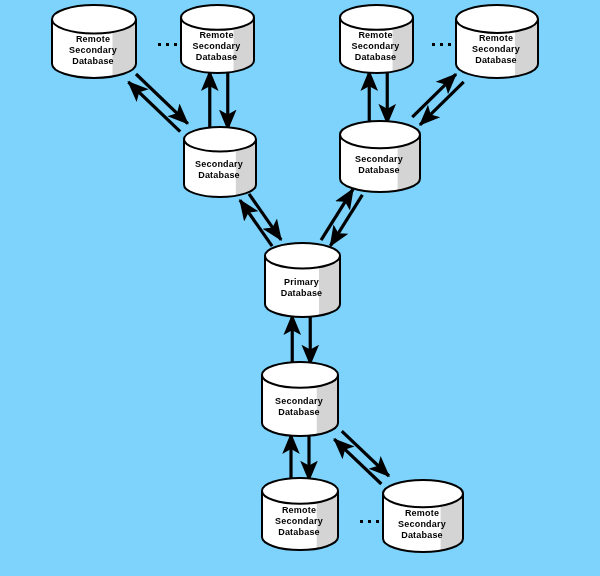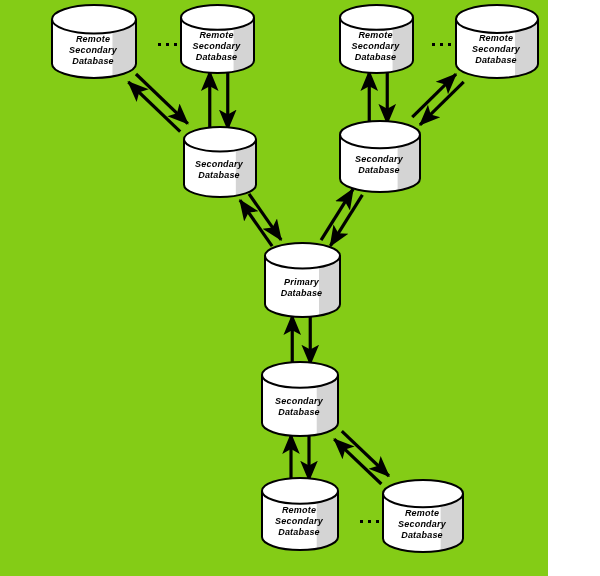--- a/index.html
+++ b/index.html
@@ -5,25 +5,24 @@
   html, body {
     margin: 0;
     padding: 0;
     background: #ffffff;
   }
   body {
     font-family: "Liberation Sans", sans-serif;
   }
   #canvas {
     position: relative;
-    width: 548px;
+    width: 600px;
     height: 576px;
-    background: #84cc16;
+    background: #7dd3fc;
     overflow: hidden;
-    font-style: italic;
   }
   #diagram-svg {
     position: absolute;
     left: 0;
     top: 0;
   }
   .db-label {
     font-family: "Liberation Sans", sans-serif;
     font-weight: bold;
     font-size: 9px;

